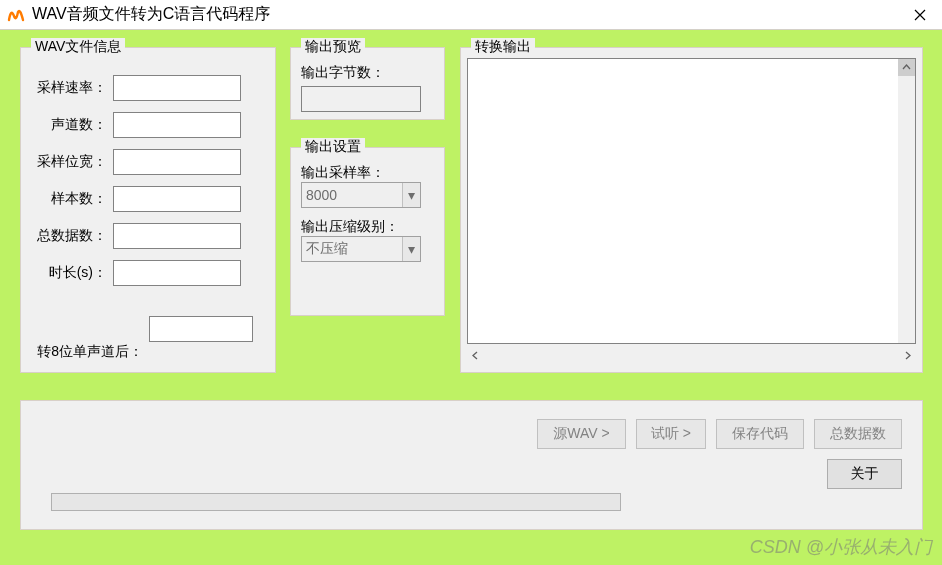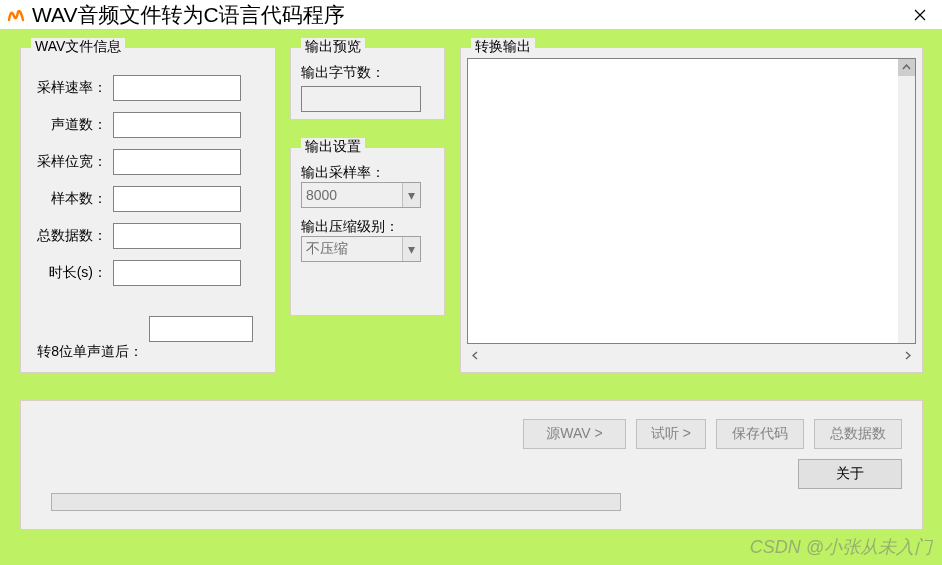--- a/index.html
+++ b/index.html
@@ -1,20 +1,20 @@
 <!DOCTYPE html>
 <html><head>
 <meta charset="utf-8">
 <style>
 * { box-sizing: border-box; font-family: "Microsoft YaHei", "SimSun", sans-serif; font-size: 14px; }
 body { margin: 0; background: #fff; width: 942px; height: 565px; overflow: hidden; }
 
 .titlebar { height: 30px; display: flex; align-items: center; border-bottom: 1px solid #d4d0c8; background: #fff; }
 .titlebar .logo { width: 20px; height: 20px; margin: 0 6px; display: flex; align-items: center; justify-content: center; }
-.titlebar .title { flex: 1; font-size: 21px; color: #000; }
+.titlebar .title { flex: 1; font-size: 16px; color: #000; }
 .titlebar .close { width: 45px; height: 29px; display: flex; align-items: center; justify-content: center; cursor: pointer; }
 .titlebar .close svg { stroke: #000; }
 
 .client { background: #bef264; width: 942px; height: 535px; position: relative; padding: 12px; }
 
 fieldset { border: 1px solid #d8d0c8; margin: 0; padding: 8px 10px 10px 10px; position: absolute; background: #f0f0f0; }
 legend { padding: 0 4px; color: #000; background: #f0f0f0; }
 
 .grp-wav { left: 20px; top: 8px; width: 256px; height: 335px; }
 .grp-preview { left: 290px; top: 8px; width: 155px; height: 82px; }
@@ -137,25 +137,25 @@
       <span class="arrow">
           <svg width="9" height="9">
             <path d="M3 1 L7 4.5 L3 8" stroke="#606060" fill="none" stroke-width="1.3"></path>
           </svg>
         </span>
     </div>
   </fieldset>
 
   <div class="grp-bottom">
     <div class="btn-row1">
-      <div class="btn btn-dis" style="width:103px">源WAV &gt;</div>
+      <div class="btn btn-dis" style="width:89px">源WAV &gt;</div>
       <div class="btn btn-dis" style="width:70px">试听 &gt;</div>
       <div class="btn btn-dis" style="width:88px">保存代码</div>
       <div class="btn btn-dis" style="width:88px">总数据数</div>
     </div>
     <div class="btn-row2">
-      <div class="btn" style="width:104px">关于</div>
+      <div class="btn" style="width:75px">关于</div>
     </div>
     <div class="progress"></div>
   </div>
 
   <div class="watermark">CSDN @小张从未入门</div>
 </div>
 
 </body></html>

